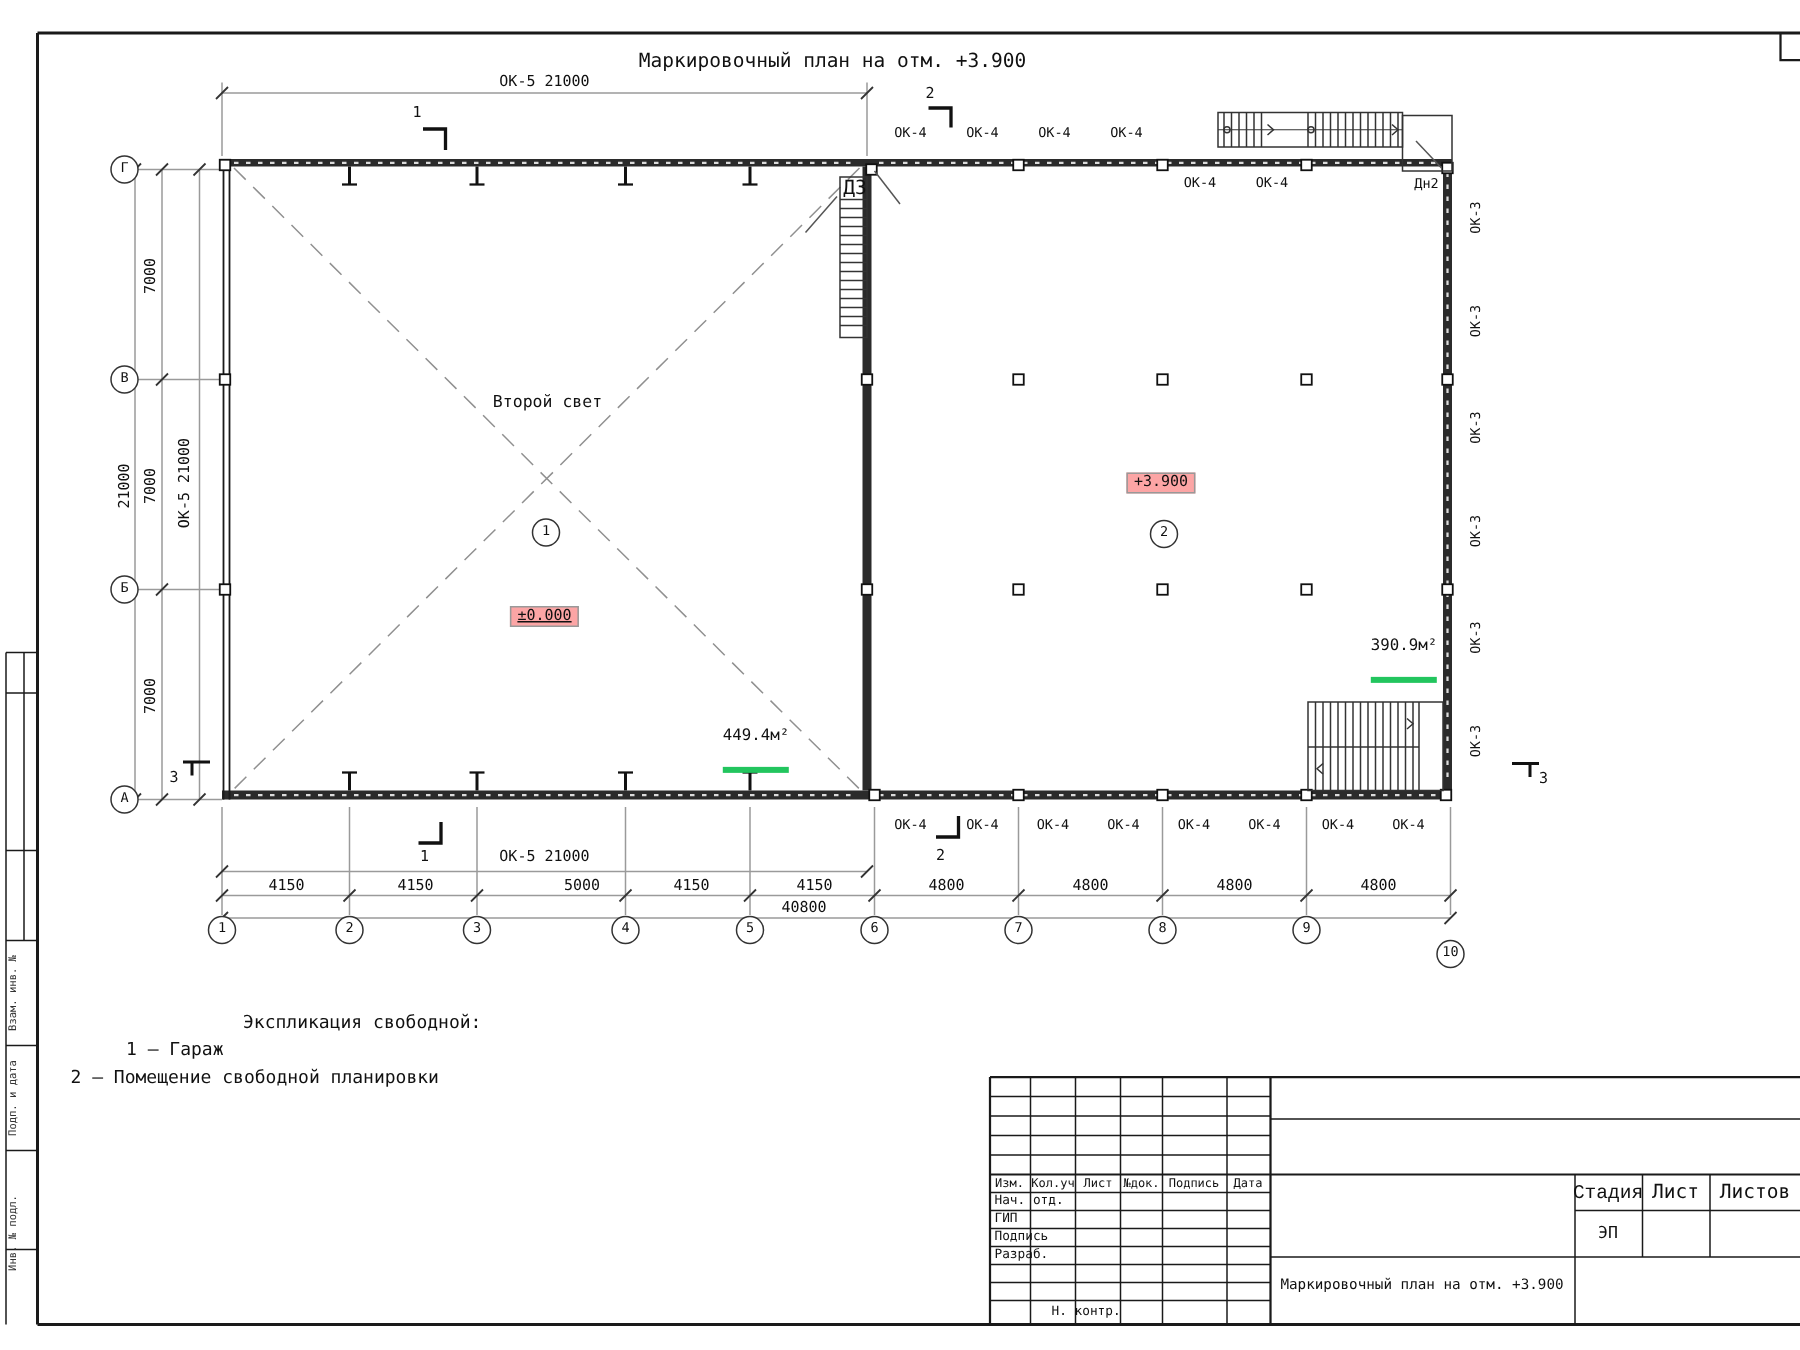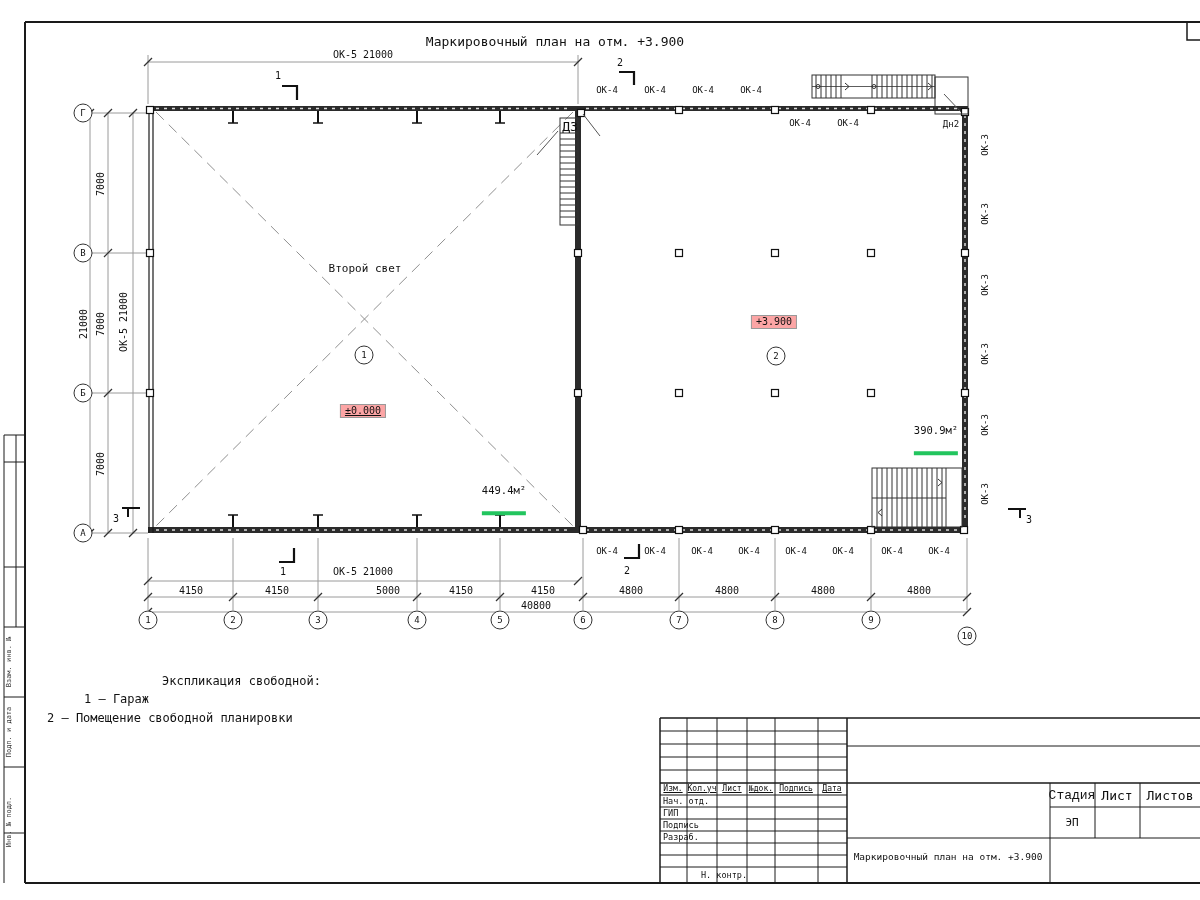--- a/index.html
+++ b/index.html
@@ -11,21 +11,21 @@
   .lbl-left{position:absolute;transform:translate(0,-50%);white-space:nowrap;
        font-size:12px;color:#111;line-height:1;}
   .rot{transform:translate(-50%,-50%) rotate(-90deg);}
   .boxed{border:1px solid #999;background:#fca5a5;padding:1px 4px;}
   .circle{position:absolute;transform:translate(-50%,-50%);width:17px;height:17px;
           border:1.2px solid #333;border-radius:50%;background:#fff;text-align:center;
           line-height:16px;font-size:9px;}
   .area{border-bottom:4px solid #22c55e;padding-bottom:15px;}
   .s13{font-size:13px;} .s11{font-size:11px;}
   .s95{font-size:9.5px;} .s9{font-size:9px;} .s85{font-size:13px;}
-  .s8{font-size:8px;text-decoration:underline;} .s7{font-size:7px;color:#333;}
+  .s8{font-size:8px;} .s7{font-size:7px;color:#333;}
 </style>
 </head>
 <body>
 
 <div id="sheet">
 
 <svg id="linework" width="1200" height="900">
 
   <g stroke="#1a1a1a" fill="none">
     <line x1="25" y1="22" x2="1200" y2="22" stroke-width="2"></line>

